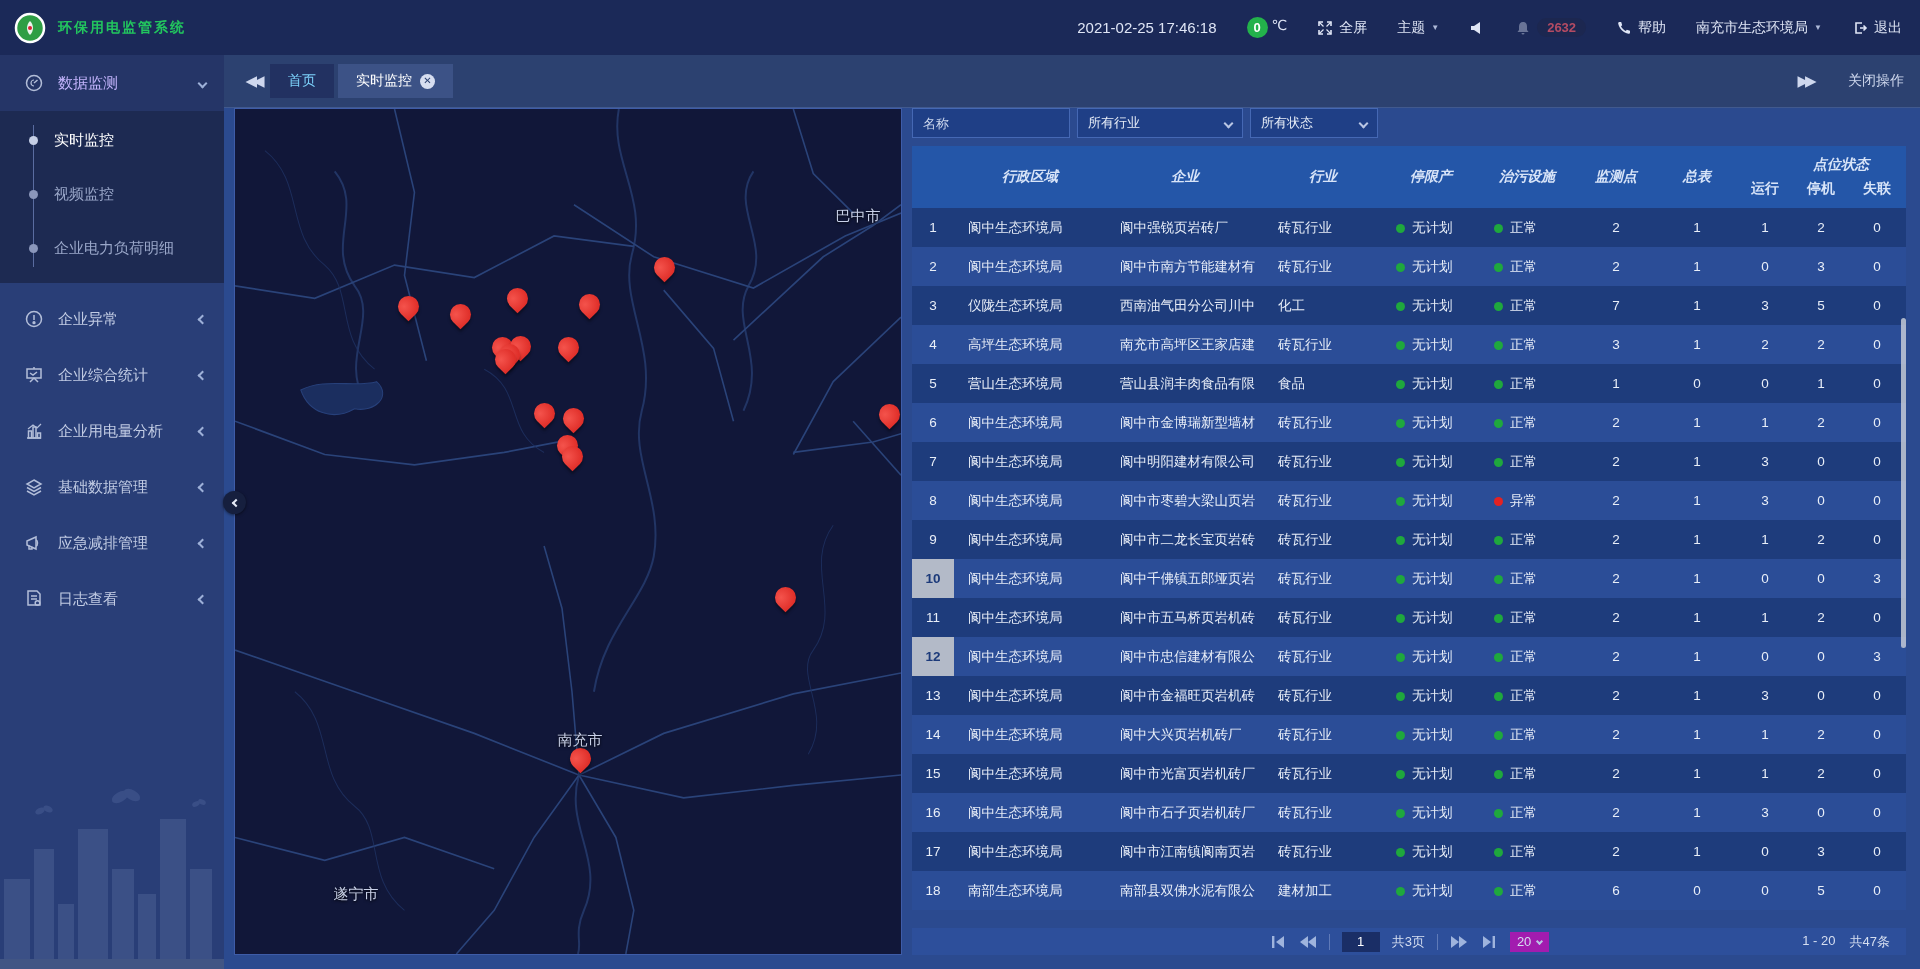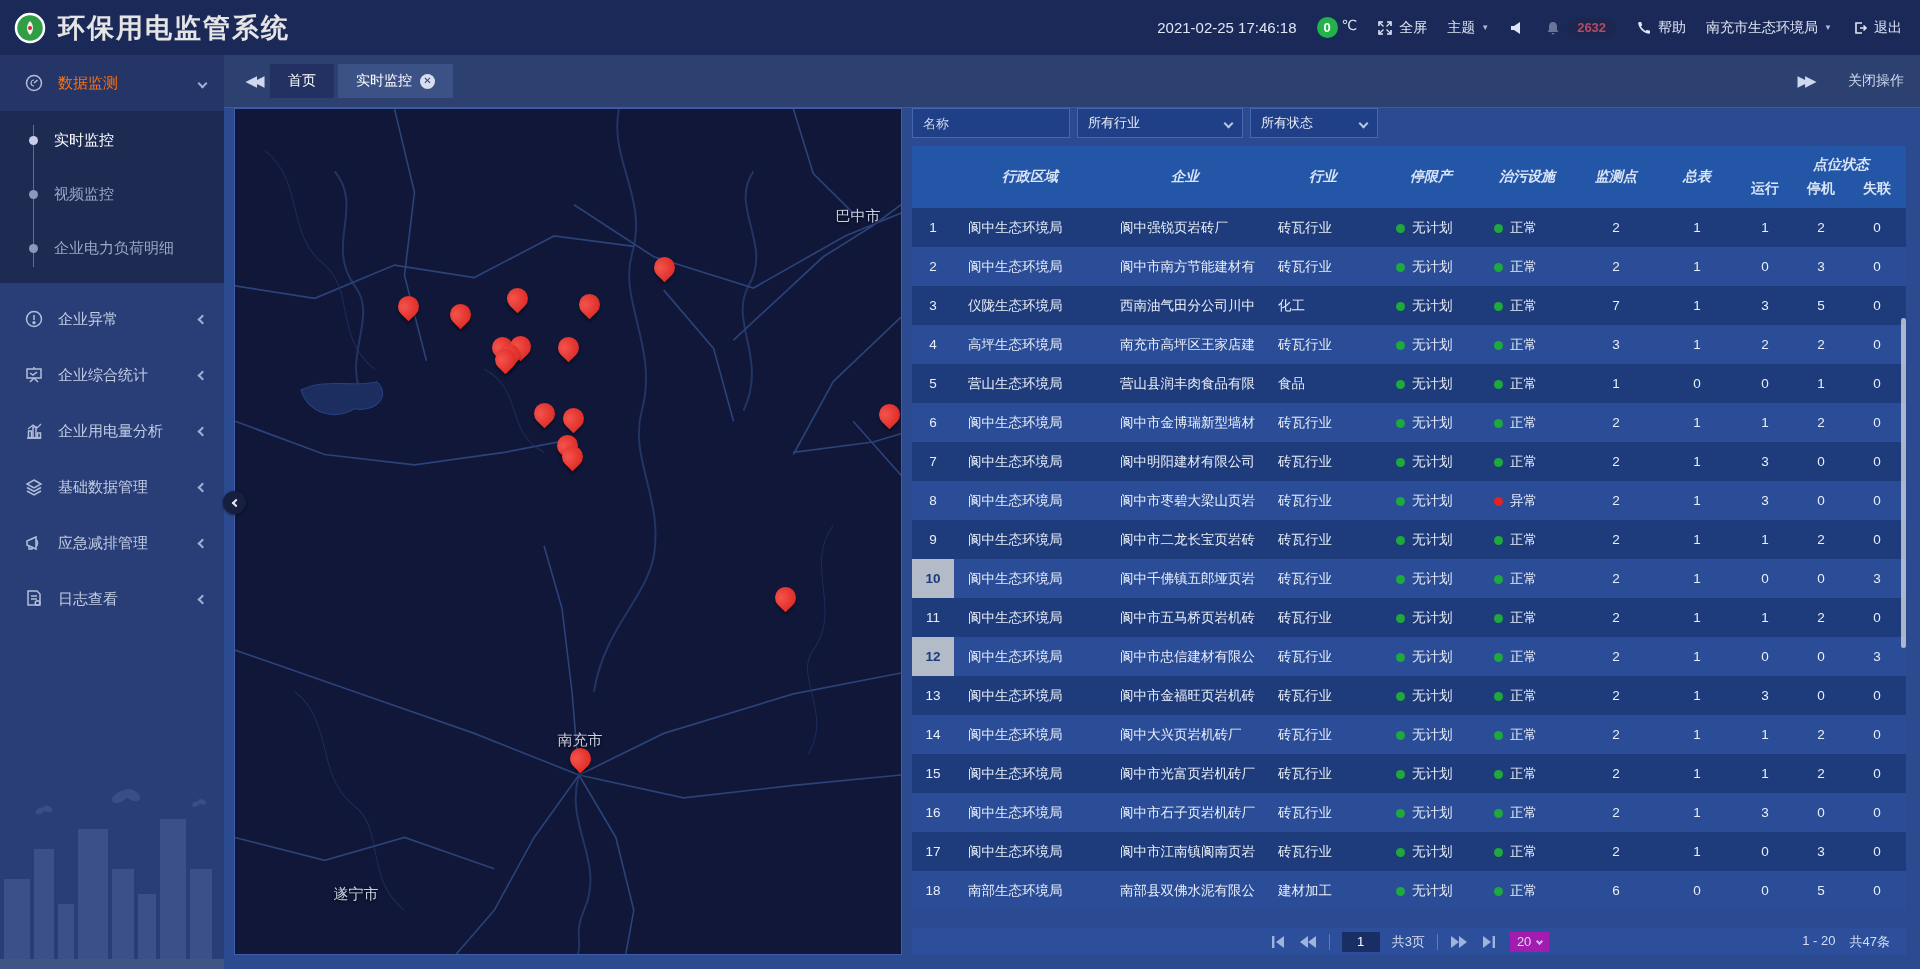--- a/index.html
+++ b/index.html
@@ -1,56 +1,56 @@
 <!DOCTYPE html>
 <html><head>
 <meta charset="utf-8">
 <style>
   * { margin:0; padding:0; box-sizing:border-box; }
   html,body { width:1920px; height:969px; overflow:hidden; font-family:"Liberation Sans","DejaVu Sans",sans-serif; background:#2b4a8f; }
 
   
   .app-header{height:55px;background:#1b2958;display:flex;align-items:center;padding:0 18px 0 14px;color:#e6ebf8;}
   .logo{width:32px;height:32px;margin-right:12px;flex:none;}
-  .app-title{font-size:27px;font-weight:bold;letter-spacing:2px;color:#e5e5e5;text-align:center;}
-  .hdr-right{margin-left:auto;display:flex;align-items:center;gap:20px;font-size:14px;color:#dfe5f5;}
+  .app-title{font-size:14px;font-weight:bold;letter-spacing:2px;color:#22c55e;text-align:center;}
+  .hdr-right{margin-left:auto;display:flex;align-items:center;gap:30px;font-size:14px;color:#dfe5f5;}
   .hdr-time{font-size:15px;}
   .temp-wrap{display:flex;align-items:flex-start;gap:4px;}
   .temp-badge{width:21px;height:21px;border-radius:50%;background:#23b24b;color:#fff;font-size:13px;display:flex;align-items:center;justify-content:center;font-weight:bold;}
   .hdr-item{display:flex;align-items:center;gap:6px;cursor:pointer;}
   .caret{font-size:8px;color:#aeb9d8;}
   .bell-pill{background:#1c2750;border-radius:10px;padding:2px 10px;color:#b44b63;font-size:13px;font-weight:bold;}
   .hdr-icon{width:16px;height:16px;}
 
   
   .page-body{display:flex;height:914px;}
   .sidebar{width:224px;flex:none;background:#293e77;position:relative;overflow:hidden;}
   .main{flex:1;display:flex;flex-direction:column;background:#2b4a8f;min-width:0;}
 
   
   .menu-group-block{background:#1d2a52;}
   .menu-item{height:56px;display:flex;align-items:center;padding:0 18px 0 24px;color:#c2cce4;font-size:15px;cursor:pointer;}
   .menu-item .mi-icon{width:20px;height:20px;margin-right:14px;flex:none;opacity:.9;}
   .menu-item .mi-label{flex:1;white-space:nowrap;}
-  .menu-item.parent-open{background:#253567;color:#f97316;}
+  .menu-item.parent-open{background:#253567;color:#c4b5fd;}
   .submenu{padding:2px 0 8px 0;position:relative;}
   .submenu:before{content:"";position:absolute;left:33px;top:14px;bottom:16px;width:1px;background:#5a6ca0;}
   .sub-item{height:54px;display:flex;align-items:center;padding-left:54px;color:#9aa7c9;font-size:15px;position:relative;cursor:pointer;}
   .sub-item .bullet{position:absolute;left:29px;width:9px;height:9px;border-radius:50%;background:#8b97bb;}
   .sub-item.active{color:#ffffff;}
   .sub-item.active .bullet{background:#c6cfe6;}
   .chev{display:inline-block;width:7px;height:7px;border-left:2px solid #9db0d8;border-bottom:2px solid #9db0d8;}
   .chev.down{transform:rotate(-45deg);}
   .chev.left{transform:rotate(45deg);}
   .skyline{position:absolute;left:0;bottom:0;width:224px;height:200px;opacity:.55;}
 
   
   .tabbar{height:53px;background:#2c4170;display:flex;align-items:center;padding:0 16px 0 12px;border-bottom:1px solid #41598e;}
   .tab-nav-ic{color:#cfd8ee;font-size:15px;width:34px;text-align:center;cursor:pointer;letter-spacing:-4px;}
-  .tab{height:34px;display:flex;align-items:center;gap:8px;padding:0 18px;font-size:14px;color:#ffffff;background:#223161;margin-right:4px;cursor:pointer;}
+  .tab{height:34px;display:flex;align-items:center;gap:8px;padding:0 18px;font-size:14px;color:#7dd3fc;background:#223161;margin-right:4px;cursor:pointer;}
   .tab.active{background:#3c5286;color:#ffffff;}
   .tab-close{width:15px;height:15px;border-radius:50%;background:#d7def0;color:#2c4170;font-size:10px;font-weight:bold;display:flex;align-items:center;justify-content:center;line-height:1;}
   .tabbar-right{margin-left:auto;display:flex;align-items:center;gap:26px;color:#cfd8ee;font-size:14px;}
 
   
   .statsbar{height:36px;display:flex;align-items:center;gap:46px;padding-left:10px;color:#ffffff;font-size:14px;}
   .stat span{margin-left:5px;}
 
   
   .content{flex:1;display:flex;gap:10px;padding:0 14px 14px 10px;min-height:0;}

